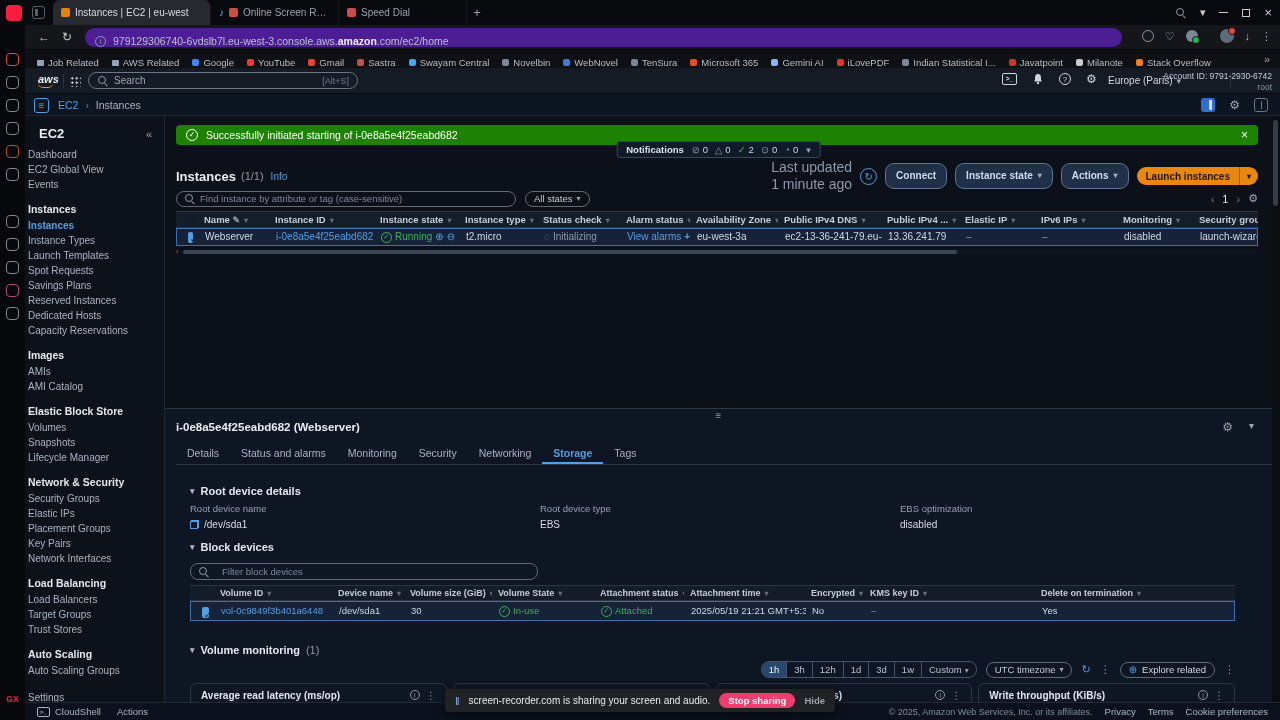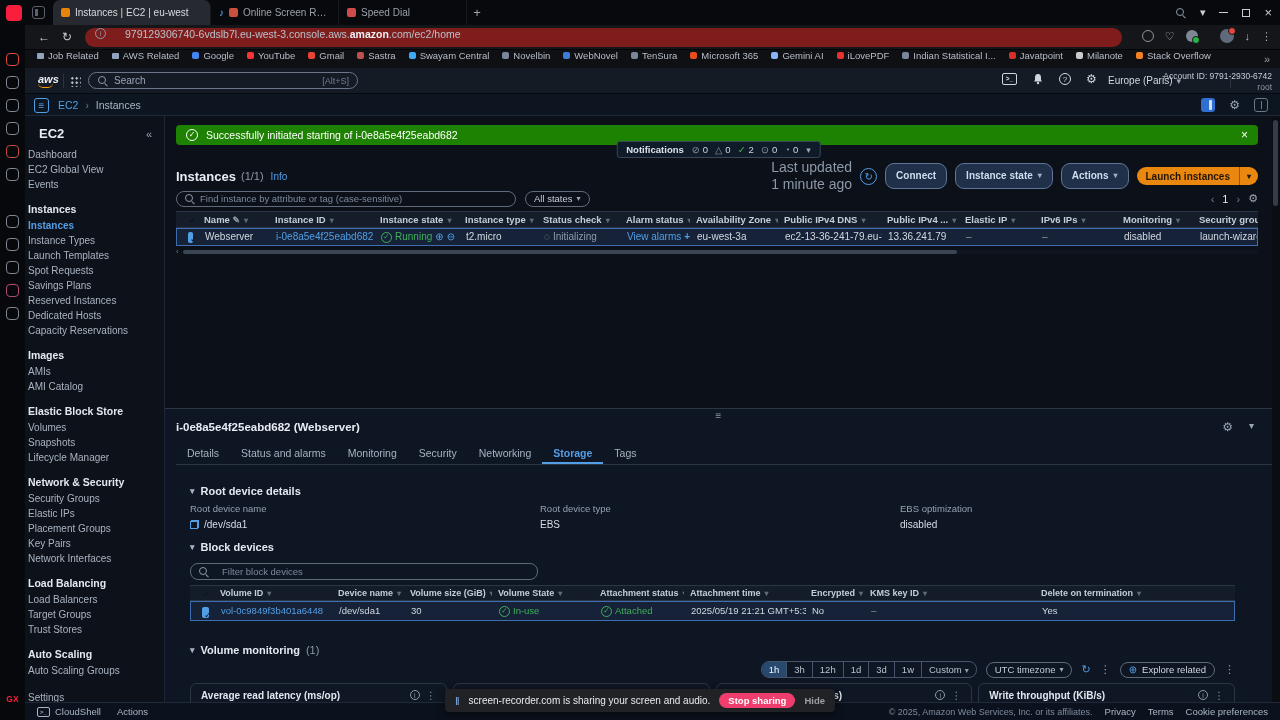--- a/index.html
+++ b/index.html
@@ -26,34 +26,34 @@
 .mag::before{content:"";position:absolute;left:1px;top:1px;width:6px;height:6px;border:1.3px solid #8d99a8;border-radius:50%}
 .mag::after{content:"";position:absolute;left:8px;top:8px;width:4px;height:1.3px;background:#8d99a8;transform:rotate(45deg);transform-origin:0 0}
 .wc{display:inline-block}
 .wc-min{width:9px;height:1px;background:#c9ced6}
 .wc-max{width:8px;height:8px;border:1px solid #c9ced6}
 .wc-close{color:#c9ced6;font-size:13px;line-height:10px}
 
 
 .addr{position:absolute;left:25px;top:25px;width:1255px;height:25px;background:#141619;border-bottom:1px solid #05060a}
 .nav-ic{position:absolute;top:5px;font-size:12px;color:#c9ced6}
-.urlpill{position:absolute;left:60px;top:3px;width:1037px;height:19px;background:#7f1d1d;border-radius:10px;display:flex;align-items:flex-start;padding:0 10px;gap:19px}
+.urlpill{position:absolute;left:60px;top:3px;width:1037px;height:19px;background:#4c1d95;border-radius:10px;display:flex;align-items:flex-end;padding:0 10px;gap:7px}
 .site-ic{width:11px;height:11px;border:1px solid #8d99a8;border-radius:50%;color:#8d99a8;font-size:7px;line-height:10px;text-align:center;flex:none}
 .url{font-size:10.5px;color:#b9c0ca;white-space:nowrap;overflow:hidden}
 .url b{color:#eef1f5}
 .addr-right{position:absolute;right:8px;top:4px;display:flex;align-items:center;gap:11px}
 .ext-dot{width:12px;height:12px;border:1.3px solid #8a93a0;border-radius:50%}
 .glyph-ic{color:#aeb6c0;font-size:11px;line-height:12px}
 .shield{width:12px;height:12px;border-radius:50%;background:#7e8794;position:relative}
 .shield::after{content:"";position:absolute;right:-2px;bottom:-2px;width:6px;height:6px;border-radius:50%;background:#2db54a;border:1px solid #141619}
 .avatar{width:14px;height:14px;border-radius:50%;background:#5f6b7a;position:relative}
 .avatar::after{content:"";position:absolute;right:-2px;top:-2px;width:6px;height:6px;border-radius:50%;background:#e8453c;border:1px solid #141619}
 
 
-.bmbar{position:absolute;left:25px;top:50px;width:1255px;height:18px;background:#0e1014;display:flex;align-items:flex-start;gap:13px;padding-left:12px;overflow:hidden}
+.bmbar{position:absolute;left:25px;top:50px;width:1255px;height:18px;background:#0e1014;display:flex;align-items:flex-end;gap:13px;padding-left:12px;overflow:hidden}
 .bm{display:flex;align-items:center;gap:4px;font-size:9.5px;color:#b7bec8;white-space:nowrap}
 .bm-ic{width:7px;height:7px;border-radius:2px;flex:none}
 .bm.folder .bm-ic{border-radius:1px;height:6px;position:relative}
 .bm-more{position:absolute;right:10px;color:#9aa1ab;font-size:11px}
 
 
 .awshead{position:absolute;left:25px;top:68px;width:1255px;height:26px;background:#141b25;border-bottom:1px solid #060a10}
 .awslogo{position:absolute;left:13px;top:5px;font-weight:bold;font-style:italic;font-size:11px;color:#eceff3}
 .awslogo::after{content:"";display:block;width:15px;height:4px;border-bottom:1.6px solid #ff9900;border-radius:0 0 8px 8px;margin-top:-2px}
 .hdr-div{position:absolute;top:6px;width:1px;height:14px;background:#2a3442}

